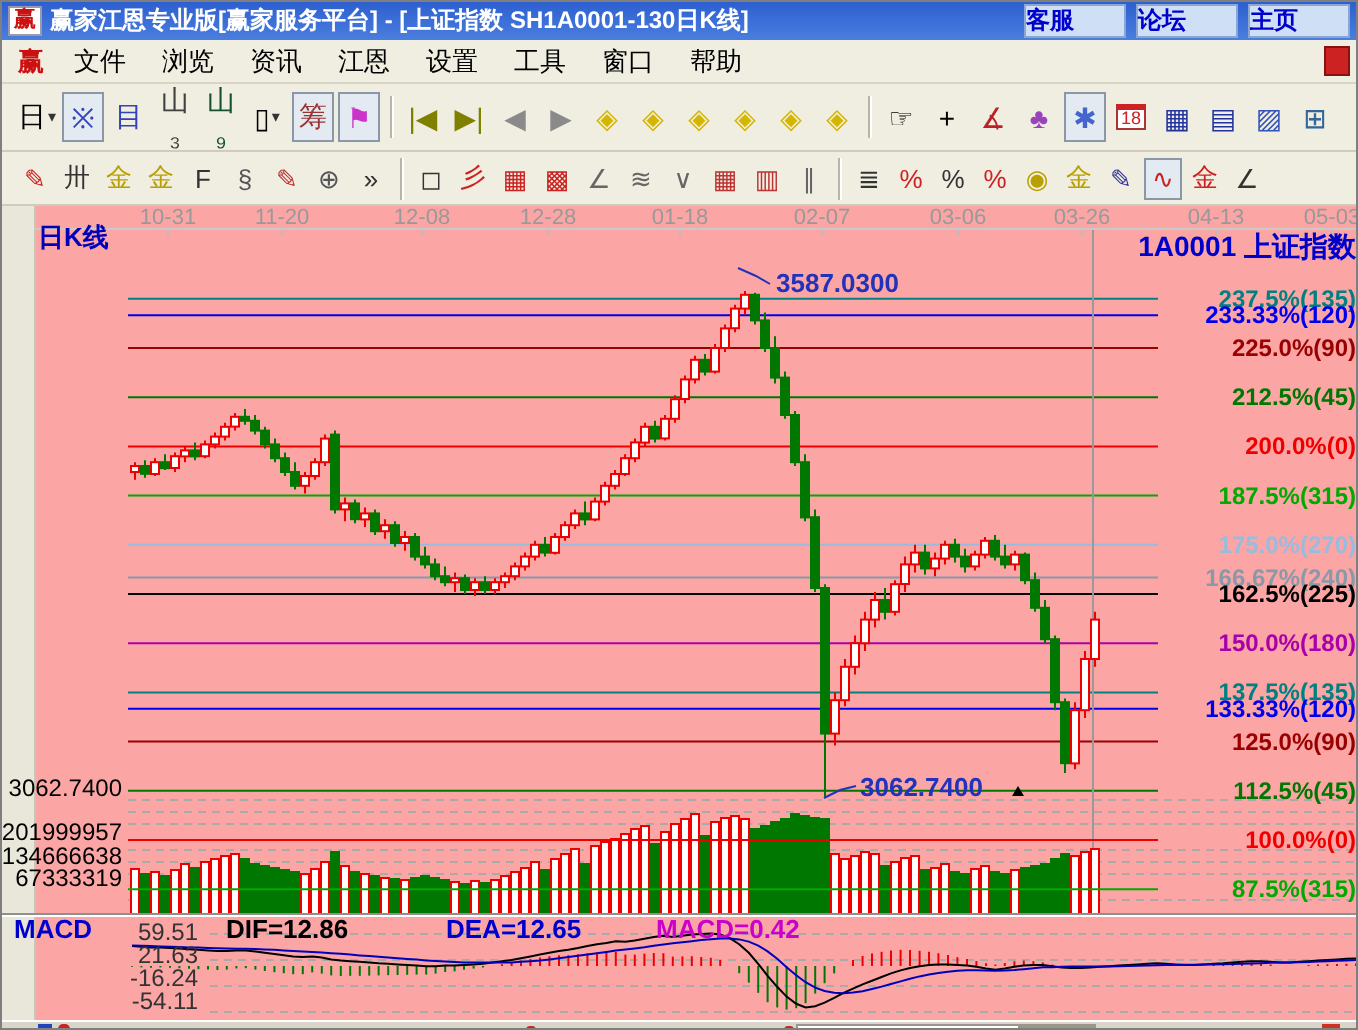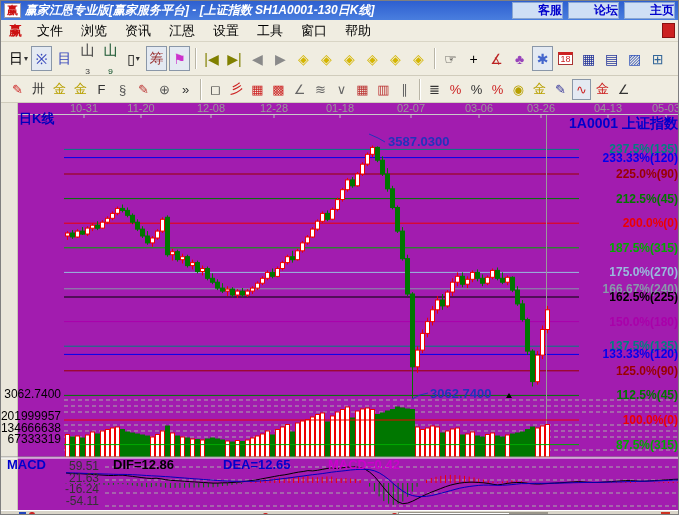--- a/index.html
+++ b/index.html
@@ -3,23 +3,23 @@
 <meta charset="utf-8">
 <style>
   html,body{margin:0;padding:0;background:#cfcfcf;}
   .win{width:679px;height:515px;position:relative;font-family:"Liberation Sans",sans-serif;
        background:#f0ede1;overflow:hidden;box-sizing:border-box;border:1px solid #7f7f7f;}
   
   .titlebar{height:19px;background:linear-gradient(180deg,#2d5fd0,#4a7ede);display:flex;
             align-items:center;padding:0 3px;color:#fff;font-size:12px;font-weight:bold;}
   .tlogo{width:15px;height:13px;background:#fff;color:#cc1111;font-size:11px;line-height:13px;
          text-align:center;font-weight:bold;margin-right:4px;border:1px solid #99a;}
-  .ttitle{flex:1;white-space:nowrap;overflow:hidden;font-style:italic;}
+  .ttitle{flex:1;white-space:nowrap;overflow:hidden;}
   .tb-btn{background:#cfdff5;border:1px solid #8aa6d2;color:#0000cc;font-size:12px;font-weight:bold;
-          width:49px;height:15px;line-height:14px;text-align:right;margin-left:5px;cursor:default;}
+          width:49px;height:15px;line-height:14px;text-align:left;margin-left:5px;cursor:default;}
   
   .menubar{height:21px;display:flex;align-items:center;font-size:13px;background:#f0ede1;
            border-bottom:1px solid #d9d5c5;position:relative;color:#000;}
   .mlogo{color:#cc1111;font-weight:bold;font-size:13px;margin:0 6px 0 8px;}
   .menu-item{padding:2px 9px;cursor:default;}
   .menu-corner{position:absolute;right:3px;top:3px;width:11px;height:13px;background:#cc2222;border:1px solid #881111;}
   
   .toolbar{display:flex;align-items:center;background:#f0ede1;border-bottom:1px solid #d0ccbc;
            padding-left:6px;}
   .t1{height:33px;}
@@ -27,21 +27,21 @@
   .tbtn{width:21px;height:25px;display:flex;align-items:center;justify-content:center;
         font-size:14px;margin:0 1px;background:transparent;border:1px solid transparent;
         padding:0;position:relative;cursor:default;}
   .t2 .tbtn{width:19px;height:21px;font-size:13px;}
   .tbtn.pressed{border:1px solid #8a97a8;background:#e4eaf2;}
   .tbtn .dd{font-size:8px;color:#333;margin-left:1px;}
   .tbtn.cal span.g{border:1px solid #aa3333;border-top:3px solid #cc2222;font-size:9px;
                    padding:0 1px;background:#fff;line-height:9px;}
   .sep{width:1px;height:21px;background:#b9b5a6;box-shadow:1px 0 0 #fff;margin:0 4px;}
   
-  .client{position:relative;height:407px;background:#a21caf;}
+  .client{position:relative;height:407px;background:#fca5a5;}
   .leftstrip{position:absolute;left:0;top:0;width:16px;height:407px;background:#e9e6da;
              border-right:1px solid #cac6b6;}
   svg.chart{position:absolute;left:0;top:0;}
   svg text{font-family:"Liberation Sans",sans-serif;}
   
   .bottombar{height:7px;background:#d9d5c9;border-top:1px solid #ffffff;position:relative;}
   .bb-blue{position:absolute;left:18px;top:1px;width:7px;height:5px;background:#2244bb;}
   .bb-red1{position:absolute;left:28px;top:1px;width:6px;height:5px;background:#cc2222;border-radius:3px;}
   .bb-red2{position:absolute;left:262px;top:2px;width:5px;height:4px;background:#cc2222;border-radius:2px;}
   .bb-red3{position:absolute;left:391px;top:2px;width:5px;height:4px;background:#cc2222;border-radius:2px;}

